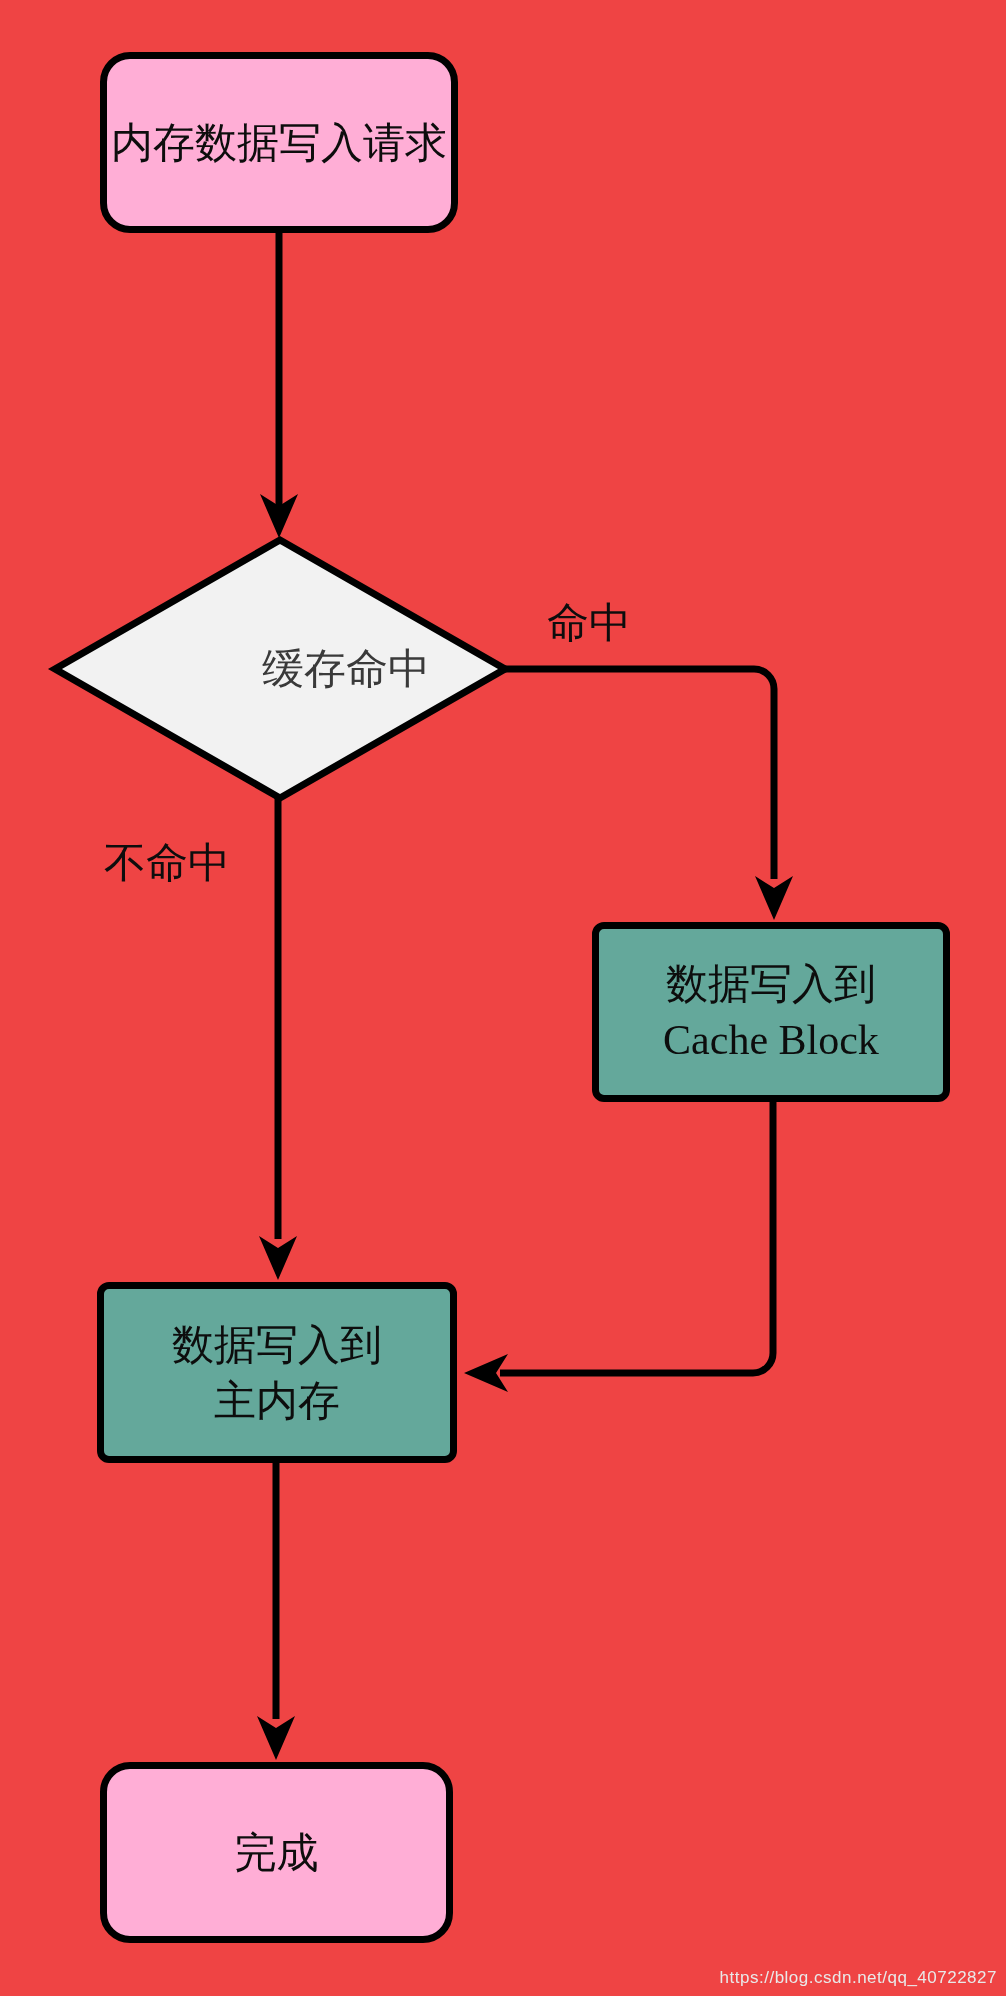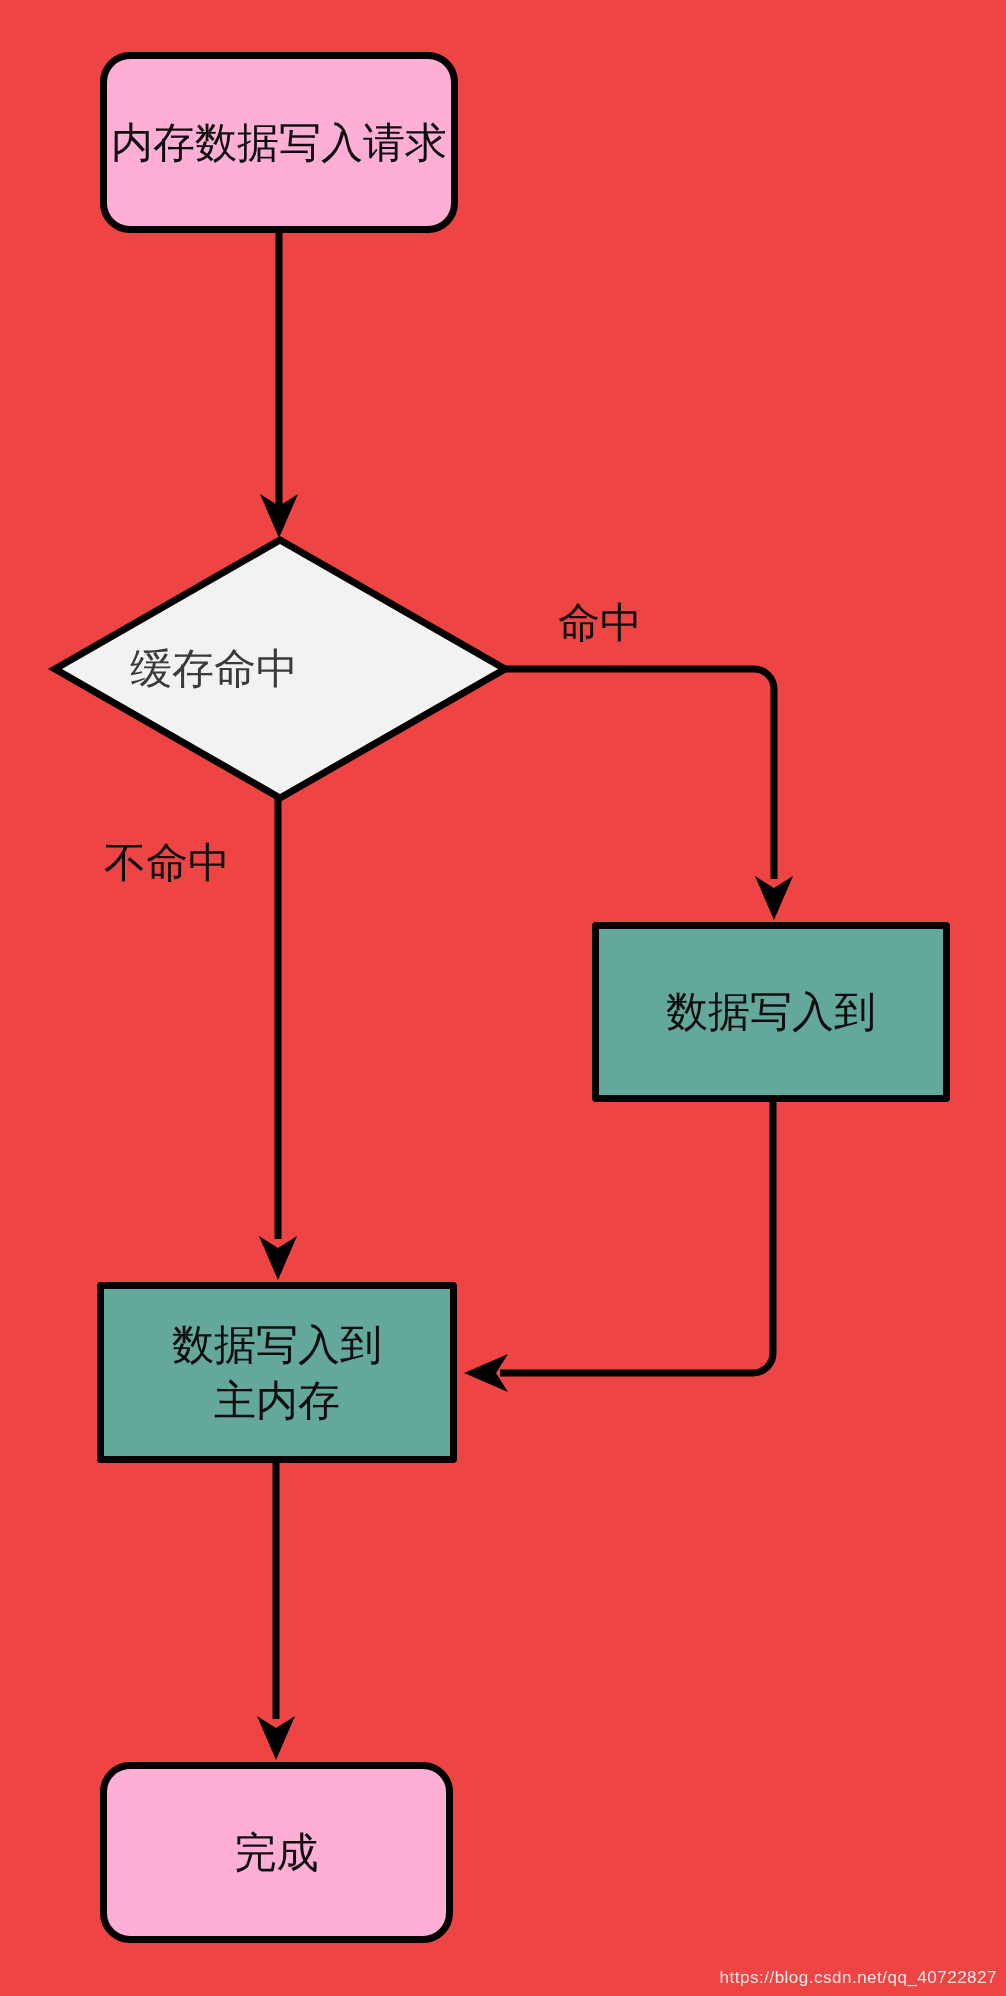--- a/index.html
+++ b/index.html
@@ -43,44 +43,44 @@
     color: #0d0d0d;
     font-size: 42px;
     line-height: 56px;
   }
   .node-pink {
     background: #FFAED6;
     border-radius: 30px;
   }
   .node-teal {
     background: #64A89B;
-    border-radius: 4px;
+    border-radius: 12px;
     font-family: Liberation Serif, serif;
   }
   .node-start   { left: 100px; top: 52px;   width: 358px; height: 181px; }
   .node-cache   { left: 592px; top: 922px;  width: 358px; height: 180px; }
   .node-main    { left: 97px;  top: 1282px; width: 360px; height: 181px; }
   .node-done    { left: 100px; top: 1762px; width: 353px; height: 181px; text-align: center; }
   .decision-label {
     position: absolute;
     left: 130px;
     top: 644px;
     width: 300px;
-    text-align: left;
+    text-align: right;
     font-size: 42px;
     line-height: 50px;
     color: #3A3A3A;
   }
   .edge-label {
     position: absolute;
     font-size: 42px;
     line-height: 50px;
     color: #0d0d0d;
   }
-  .edge-label-hit  { left: 547px; top: 598px; width: 95px;  text-align: right; }
+  .edge-label-hit  { left: 547px; top: 598px; width: 95px;  text-align: left; }
   .edge-label-miss { left: 95px;  top: 838px; width: 135px; text-align: right; }
   .watermark {
     position: absolute;
     right: 9px;
     bottom: 8px;
     font-size: 17px;
     color: #E9E9E9;
     letter-spacing: 0.5px;
   }
 </style>
@@ -114,20 +114,21 @@
   </div>
 
   <div class="decision-label">缓存命中</div>
 
   <div class="edge-label edge-label-hit">命中</div>
 
   <div class="edge-label edge-label-miss">不命中</div>
 
   <div class="node node-teal node-cache">
     <span>数据写入到</span>
+    <span>Cache Block</span>
   </div>
 
   <div class="node node-teal node-main">
     <span>数据写入到</span>
     <span>主内存</span>
   </div>
 
   <div class="node node-pink node-done">
     <span>完成</span>
   </div>

